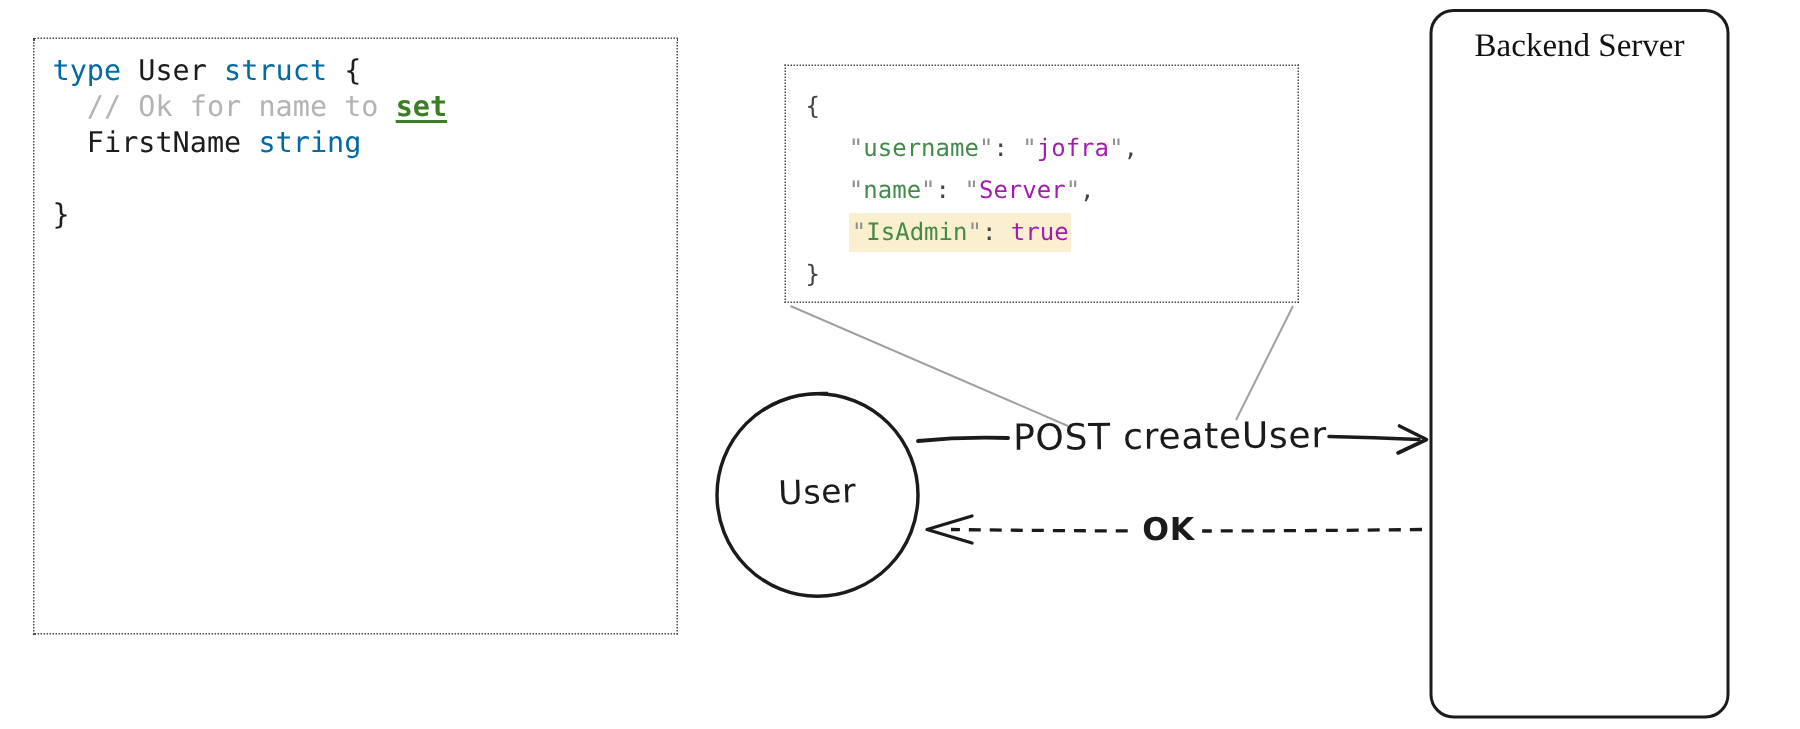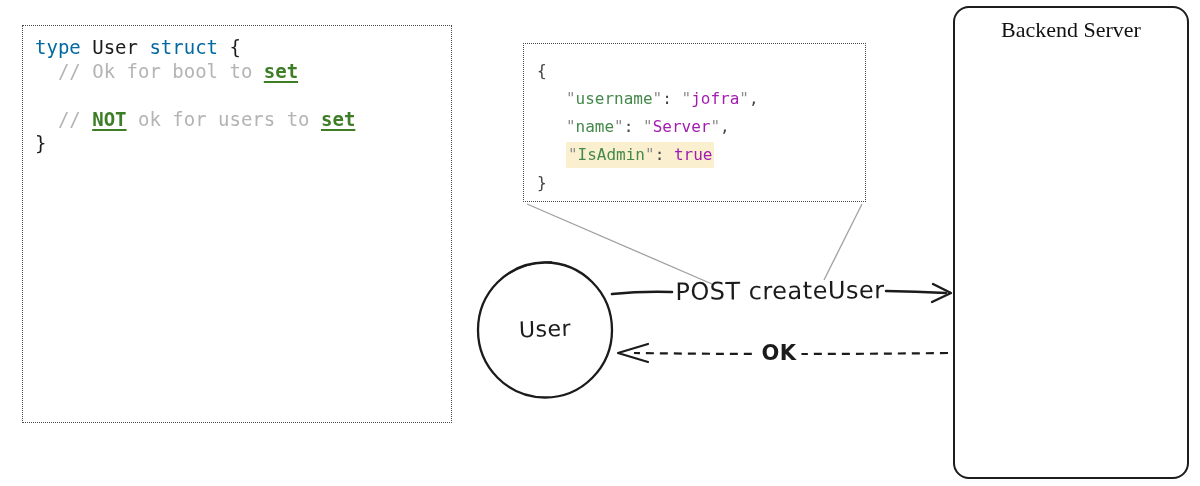--- a/index.html
+++ b/index.html
@@ -53,21 +53,21 @@
   .j-key   { color: #44894b; }
   .j-str   { color: #a21caf; }
   .j-bool  { color: #a21caf; }
   .j-punct { color: #444444; }
   .j-hl    { background: #faf0d0; padding: 3px 2px 4px 2px; border-radius: 1px; }
 
   
   .backend-box {
     position: absolute;
     left: 953px; top: 6px;
-    width: 236px; height: 473px;
+    width: 200px; height: 473px;
     border: 2.4px solid #1c1c1c;
     border-radius: 16px;
     background: #ffffff;
   }
   .backend-title {
     margin-top: 9px;
     text-align: center;
     font-family: "Liberation Serif", serif;
     font-size: 22px;
     color: #111111;
@@ -108,23 +108,23 @@
     padding: 0 5px;
   }
 </style>
 </head>
 <body>
 
 <div class="canvas">
 
   <div class="dotted-box code-box">
     <div class="code"><span class="tok-red">type</span><span class="tok-black"> User </span><span class="tok-red">struct</span><span class="tok-black"> {</span></div>
-    <div class="code"><span class="tok-gray">  // Ok for bool to </span><span class="tok-green">set</span></div>
+    <div class="code"><span class="tok-gray">  // Ok for name to </span><span class="tok-green">set</span></div>
+    <div class="code"><span class="tok-black">  FirstName </span><span class="tok-red">string</span></div>
     <div class="code">&nbsp;</div>
-    <div class="code"><span class="tok-gray">  // </span><span class="tok-green">NOT</span><span class="tok-gray"> ok for users to </span><span class="tok-green">set</span></div>
     <div class="code"><span class="tok-black">}</span></div>
   </div>
 
   <div class="dotted-box json-box">
     <div class="code"><span class="j-punct">{</span></div>
     <div class="code"><span>   </span><span class="j-quote">"</span><span class="j-key">username</span><span class="j-quote">"</span><span class="j-punct">: </span><span class="j-quote">"</span><span class="j-str">jofra</span><span class="j-quote">"</span><span class="j-punct">,</span></div>
     <div class="code"><span>   </span><span class="j-quote">"</span><span class="j-key">name</span><span class="j-quote">"</span><span class="j-punct">: </span><span class="j-quote">"</span><span class="j-str">Server</span><span class="j-quote">"</span><span class="j-punct">,</span></div>
     <div class="code"><span>   </span><span class="j-hl"><span class="j-quote">"</span><span class="j-key">IsAdmin</span><span class="j-quote">"</span><span class="j-punct">: </span><span class="j-bool">true</span></span></div>
     <div class="code"><span class="j-punct">}</span></div>
   </div>

